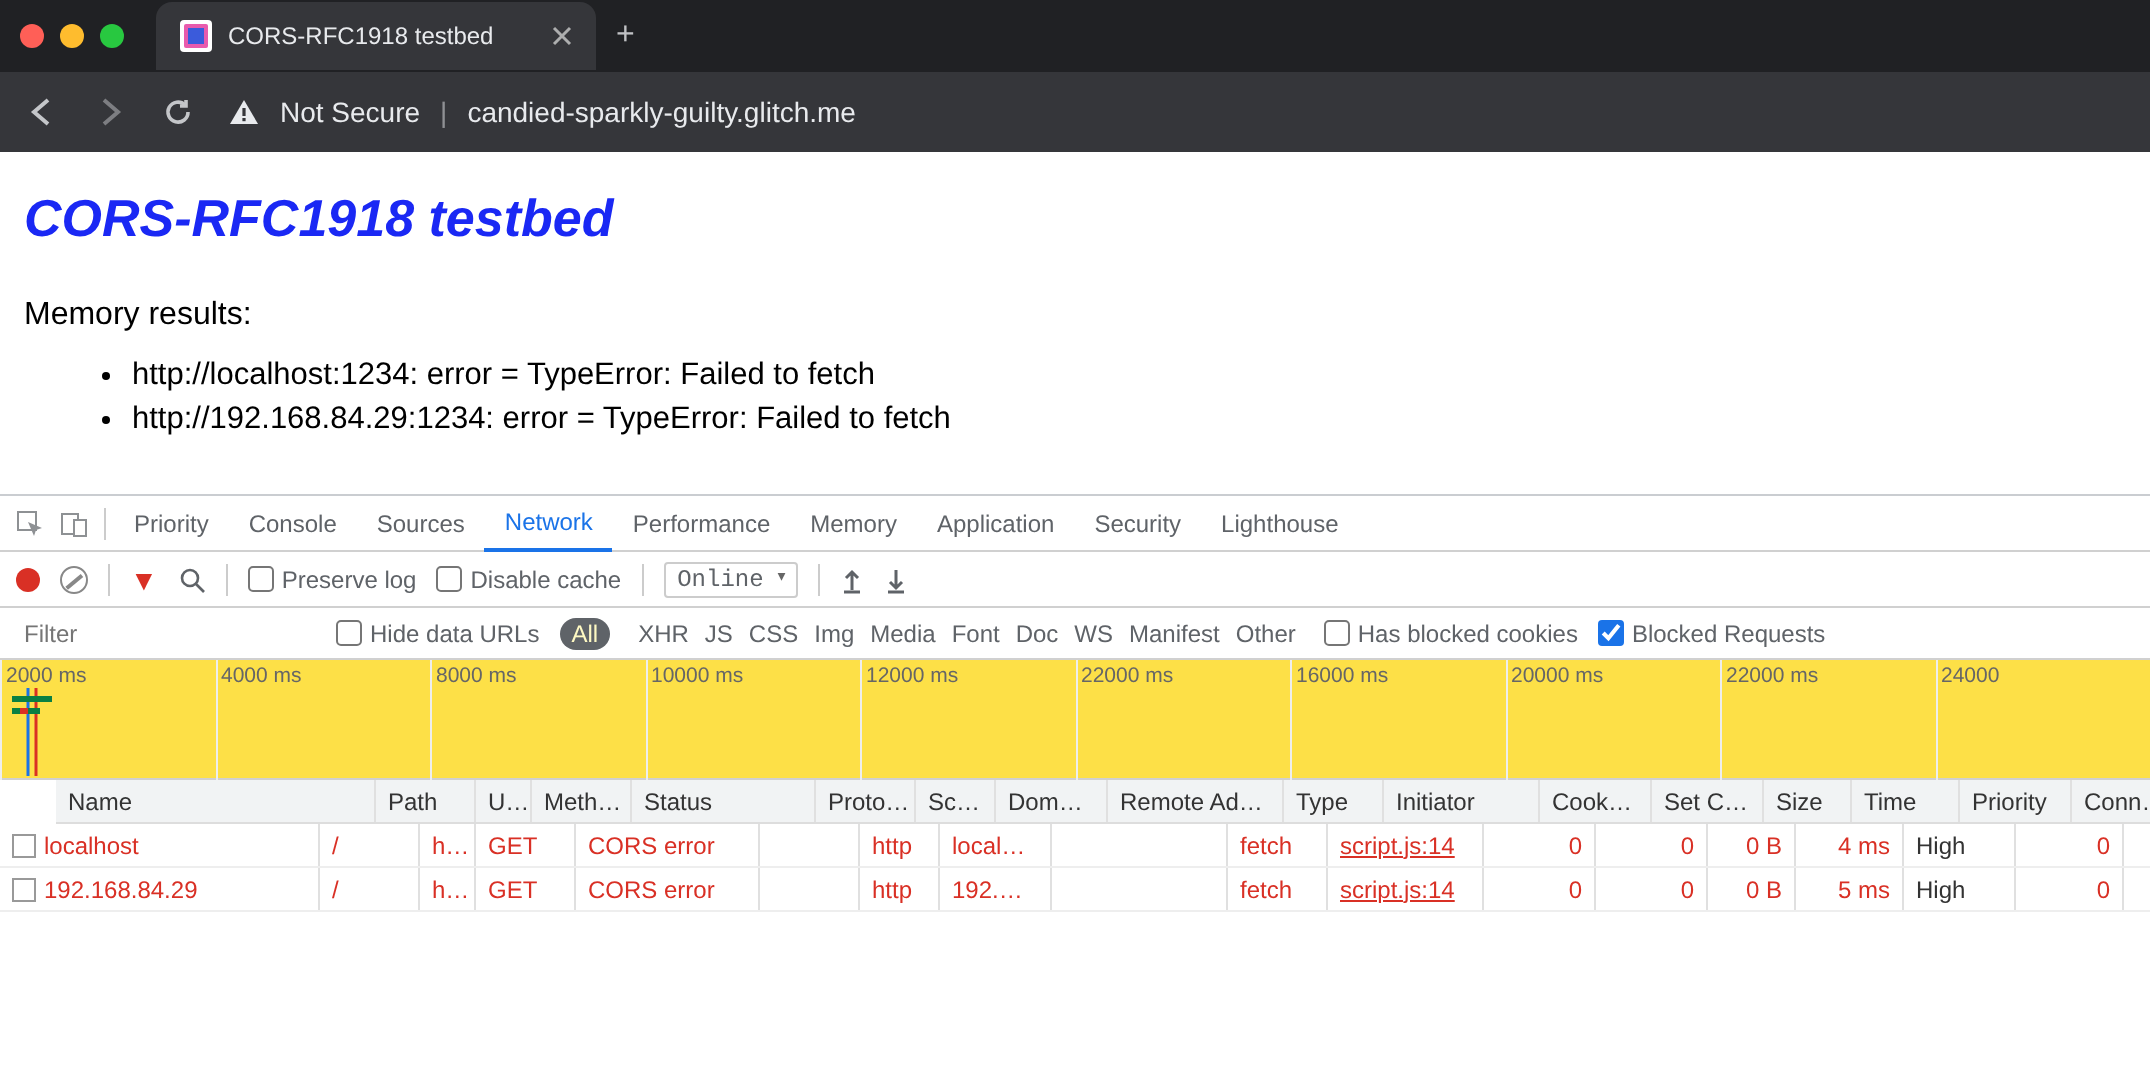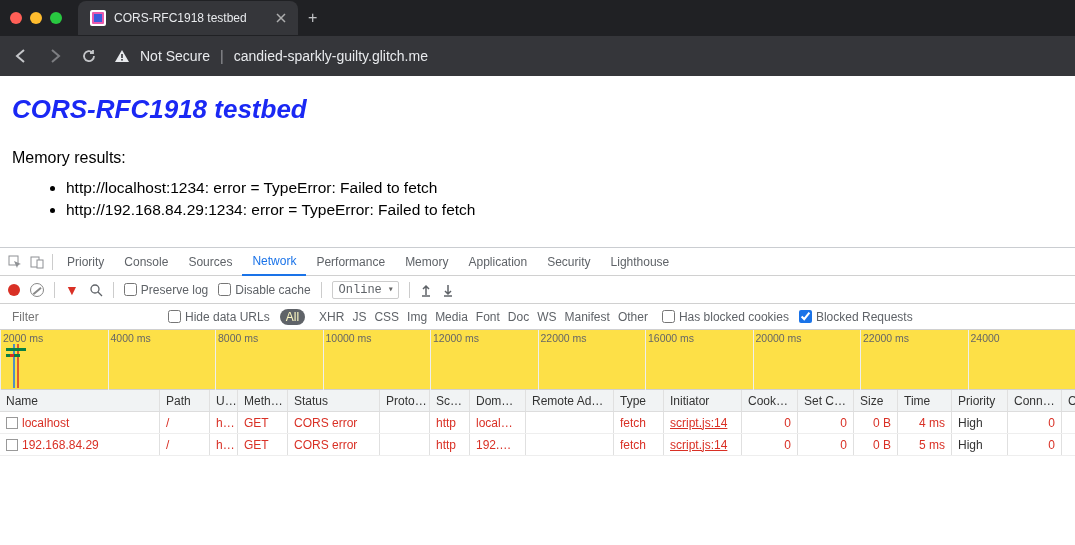--- a/index.html
+++ b/index.html
@@ -41,21 +41,21 @@
   .filter-input { border:none; outline:none; font-size:12px; color:#a16207; width:150px; padding:2px 4px; }
   .pill { padding:1px 6px; border-radius:8px; }
   .pill.active { background:#5f6368; color:#fef9c3; }
   .types span { margin: 16px 4px; cursor:pointer; }
   .checked { accent-color:#1a73e8; }
   .timeline { height:60px; border-bottom:1px solid #d0d0d0; position:relative; background:#fde047; }
   .ticks { display:flex; font-size:10.5px; color:#666; }
   .tick { flex:1; padding:2px 0 0 2px; border-left:1px solid #eee; height:60px; }
   .wf { position:absolute; left:6px; top:14px; }
   .net-head, .net-row { display:grid; grid-template-columns: 160px 50px 28px 50px 92px 50px 40px 56px 88px 50px 78px 56px 56px 44px 54px 56px 54px 44px; font-size:12px; align-items:center; height:22px; }
-  .net-head { background:#f1f3f4; border-bottom:1px solid #ddd; color:#333; }
+  .net-head { background:#f1f3f4; border-bottom:1px solid #ddd; color:#333;margin-left:28px; }
   .net-head > div, .net-row > div { padding: 0 6px; border-right:1px solid #e0e0e0; white-space:nowrap; overflow:hidden; text-overflow:ellipsis; height:100%; display:flex; align-items:center; }
   .net-row { color:#d93025; border-bottom:1px solid #eee; }
   .net-row .black { color:#333; }
   .net-row a { color:#d93025; text-decoration:underline; }
   .right { justify-content:flex-end; }
   .row-chk { width:12px;height:12px;border:1px solid #999;margin-right:4px;flex-shrink:0; }
   .sep { width:1px; height:16px; background:#ccc; }
   svg { display:block; }
 </style>
 </head>

